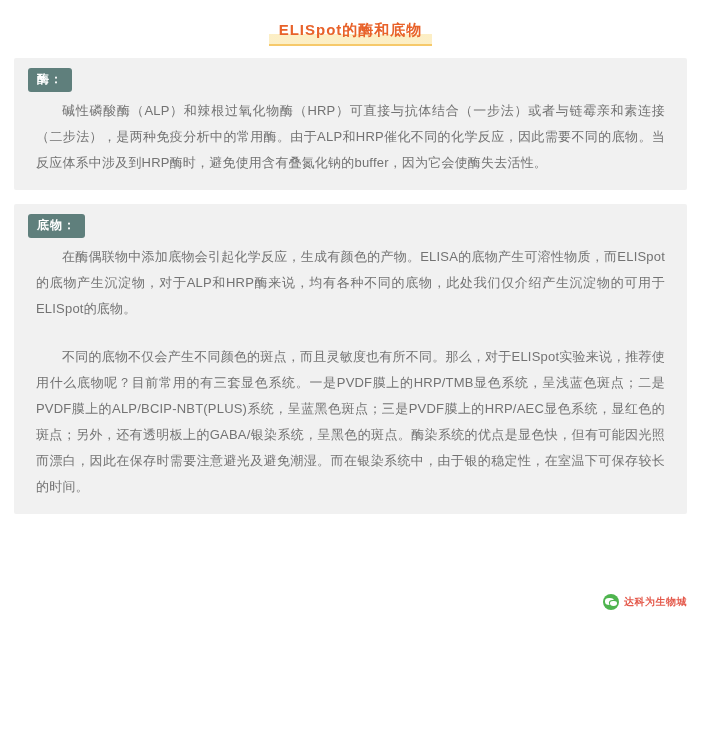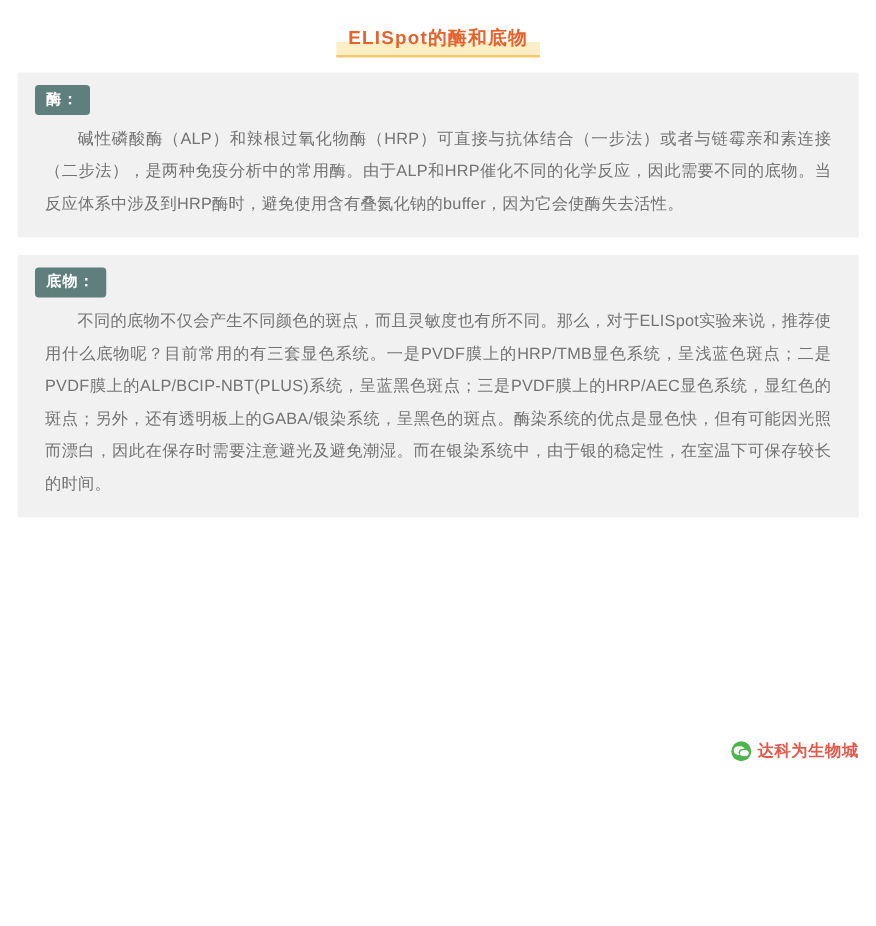--- a/index.html
+++ b/index.html
@@ -68,21 +68,20 @@
     padding: 4px 22px 0 22px;
     text-align: justify;
     letter-spacing: 0.2px;
   }
   .body-text p {
     margin: 0 0 0 0;
     text-indent: 2em;
   }
   .body-text p + p {
     margin-top: 22px;
-    font-weight: bold;
   }
 
   
   .images-row {
     display: flex;
     justify-content: center;
     align-items: flex-end;
     gap: 34px;
     margin-top: 18px;
     padding: 0 20px;
@@ -186,21 +185,21 @@
   }
   .wechat-badge:after {
     width: 7px;
     height: 5.5px;
     left: 7px;
     top: 6.5px;
     border-radius: 45% 45% 50% 50%;
     box-shadow: -0.5px -0.5px 0 0.6px #3fae3f;
   }
   .wm-text {
-    font-size: 13px;
+    font-size: 10px;
     color: #e24b3c;
     font-weight: bold;
     letter-spacing: 0.5px;
   }
 </style>
 </head>
 <body>
 
 <div class="page">
 
@@ -211,20 +210,21 @@
   <div class="section">
     <span class="tag">酶：</span>
     <div class="body-text">
       <p>碱性磷酸酶（ALP）和辣根过氧化物酶（HRP）可直接与抗体结合（一步法）或者与链霉亲和素连接（二步法），是两种免疫分析中的常用酶。由于ALP和HRP催化不同的化学反应，因此需要不同的底物。当反应体系中涉及到HRP酶时，避免使用含有叠氮化钠的buffer，因为它会使酶失去活性。</p>
     </div>
   </div>
 
   <div class="section">
     <span class="tag">底物：</span>
     <div class="body-text">
+      <p>在酶偶联物中添加底物会引起化学反应，生成有颜色的产物。ELISA的底物产生可溶性物质，而ELISpot的底物产生沉淀物，对于ALP和HRP酶来说，均有各种不同的底物，此处我们仅介绍产生沉淀物的可用于ELISpot的底物。</p>
       <p>不同的底物不仅会产生不同颜色的斑点，而且灵敏度也有所不同。那么，对于ELISpot实验来说，推荐使用什么底物呢？目前常用的有三套显色系统。一是PVDF膜上的HRP/TMB显色系统，呈浅蓝色斑点；二是PVDF膜上的ALP/BCIP-NBT(PLUS)系统，呈蓝黑色斑点；三是PVDF膜上的HRP/AEC显色系统，显红色的斑点；另外，还有透明板上的GABA/银染系统，呈黑色的斑点。酶染系统的优点是显色快，但有可能因光照而漂白，因此在保存时需要注意避光及避免潮湿。而在银染系统中，由于银的稳定性，在室温下可保存较长的时间。</p>
     </div>
   </div>
 
 
   <div class="watermark">
     <span class="wechat-badge"></span>
     <span class="wm-text">达科为生物城</span>
   </div>
 

